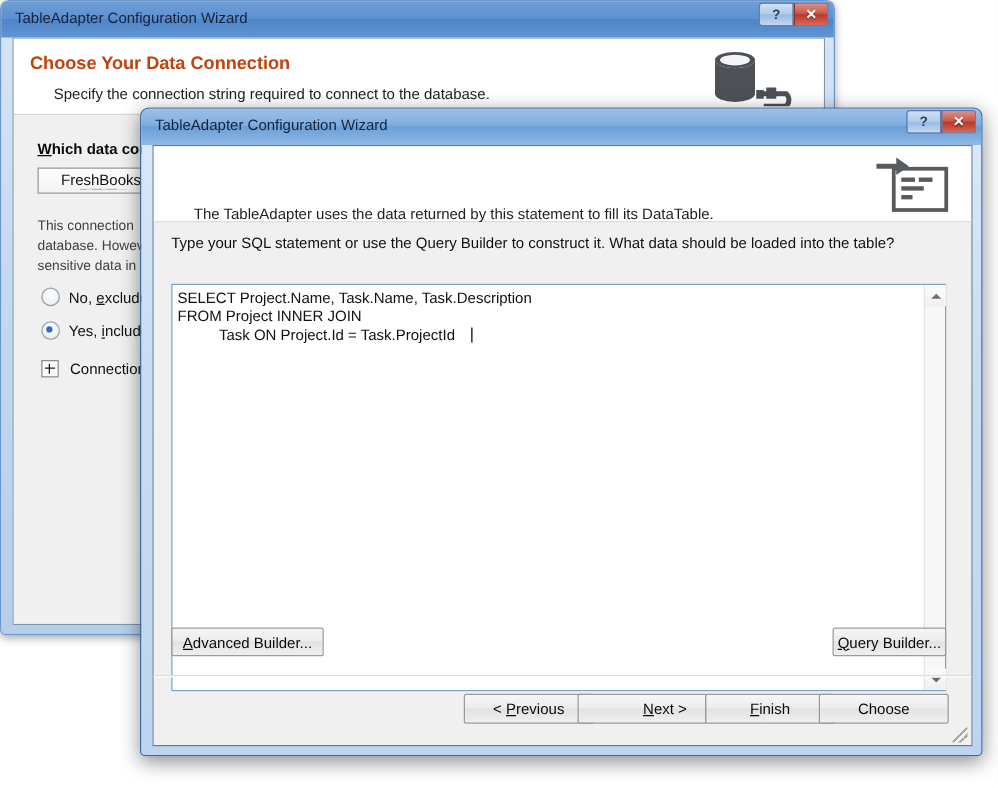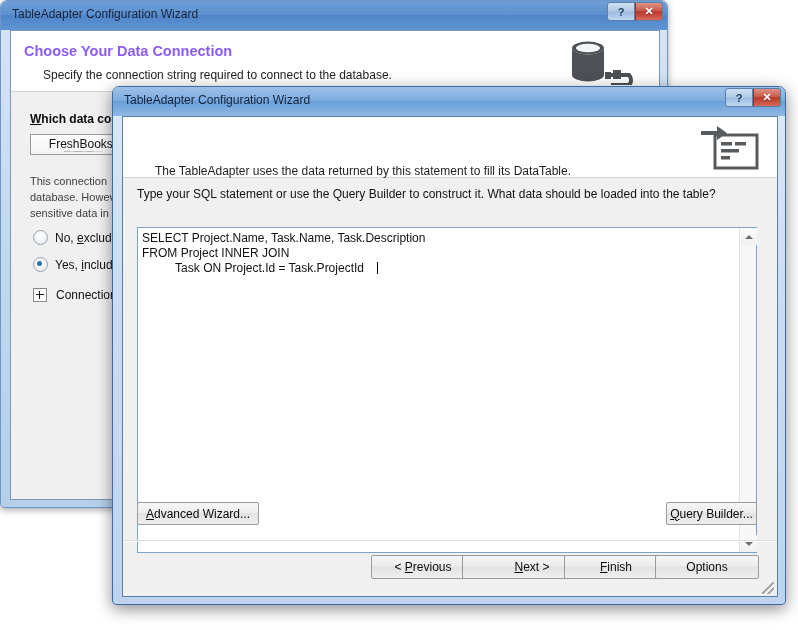--- a/index.html
+++ b/index.html
@@ -58,21 +58,21 @@
   }
   .wizard-head {
     position: relative;
     background: #ffffff;
     border-bottom: 1px solid #d5d5d5;
     box-sizing: border-box;
   }
   .wizard-head .head-title {
     position: absolute;
     font-weight: bold;
-    color: #8b5cf6;
+    color: #c2410c;
     font-size: 14.5px;
   }
   .wizard-head .head-sub {
     position: absolute;
     color: #1e1e1e;
     font-size: 12px;
   }
 
   
   .winbtns { position: absolute; top: 1px; display: flex; }
@@ -439,21 +439,21 @@
           <div class="sb-arrow up">
             <span class="tri up"></span>
           </div>
           <div class="sb-arrow down">
             <span class="tri down"></span>
           </div>
         </div>
       </div>
 
       <div class="btn" id="btn-advanced">
-          <span><u>A</u><span>dvanced Wizard...</span></span>
+          <span><u>A</u><span>dvanced Builder...</span></span>
         </div>
 
       <div class="btn" id="btn-querybuilder">
           <span><u>Q</u><span>uery Builder...</span></span>
         </div>
 
       <div class="btn-sep"></div>
 
       <div class="navbtns">
         <div class="btn" id="btn-previous">
@@ -462,20 +462,20 @@
 
         <div class="btn" id="btn-next">
             <span><u>N</u><span>ext &gt;</span></span>
           </div>
 
         <div class="btn" id="btn-finish">
             <span><u>F</u><span>inish</span></span>
           </div>
 
         <div class="btn" id="btn-cancel">
-            <span>Options</span>
+            <span>Choose</span>
           </div>
       </div>
 
       <div class="grip"></div>
     </div>
   </div>
 </div>
 
 </body></html>

